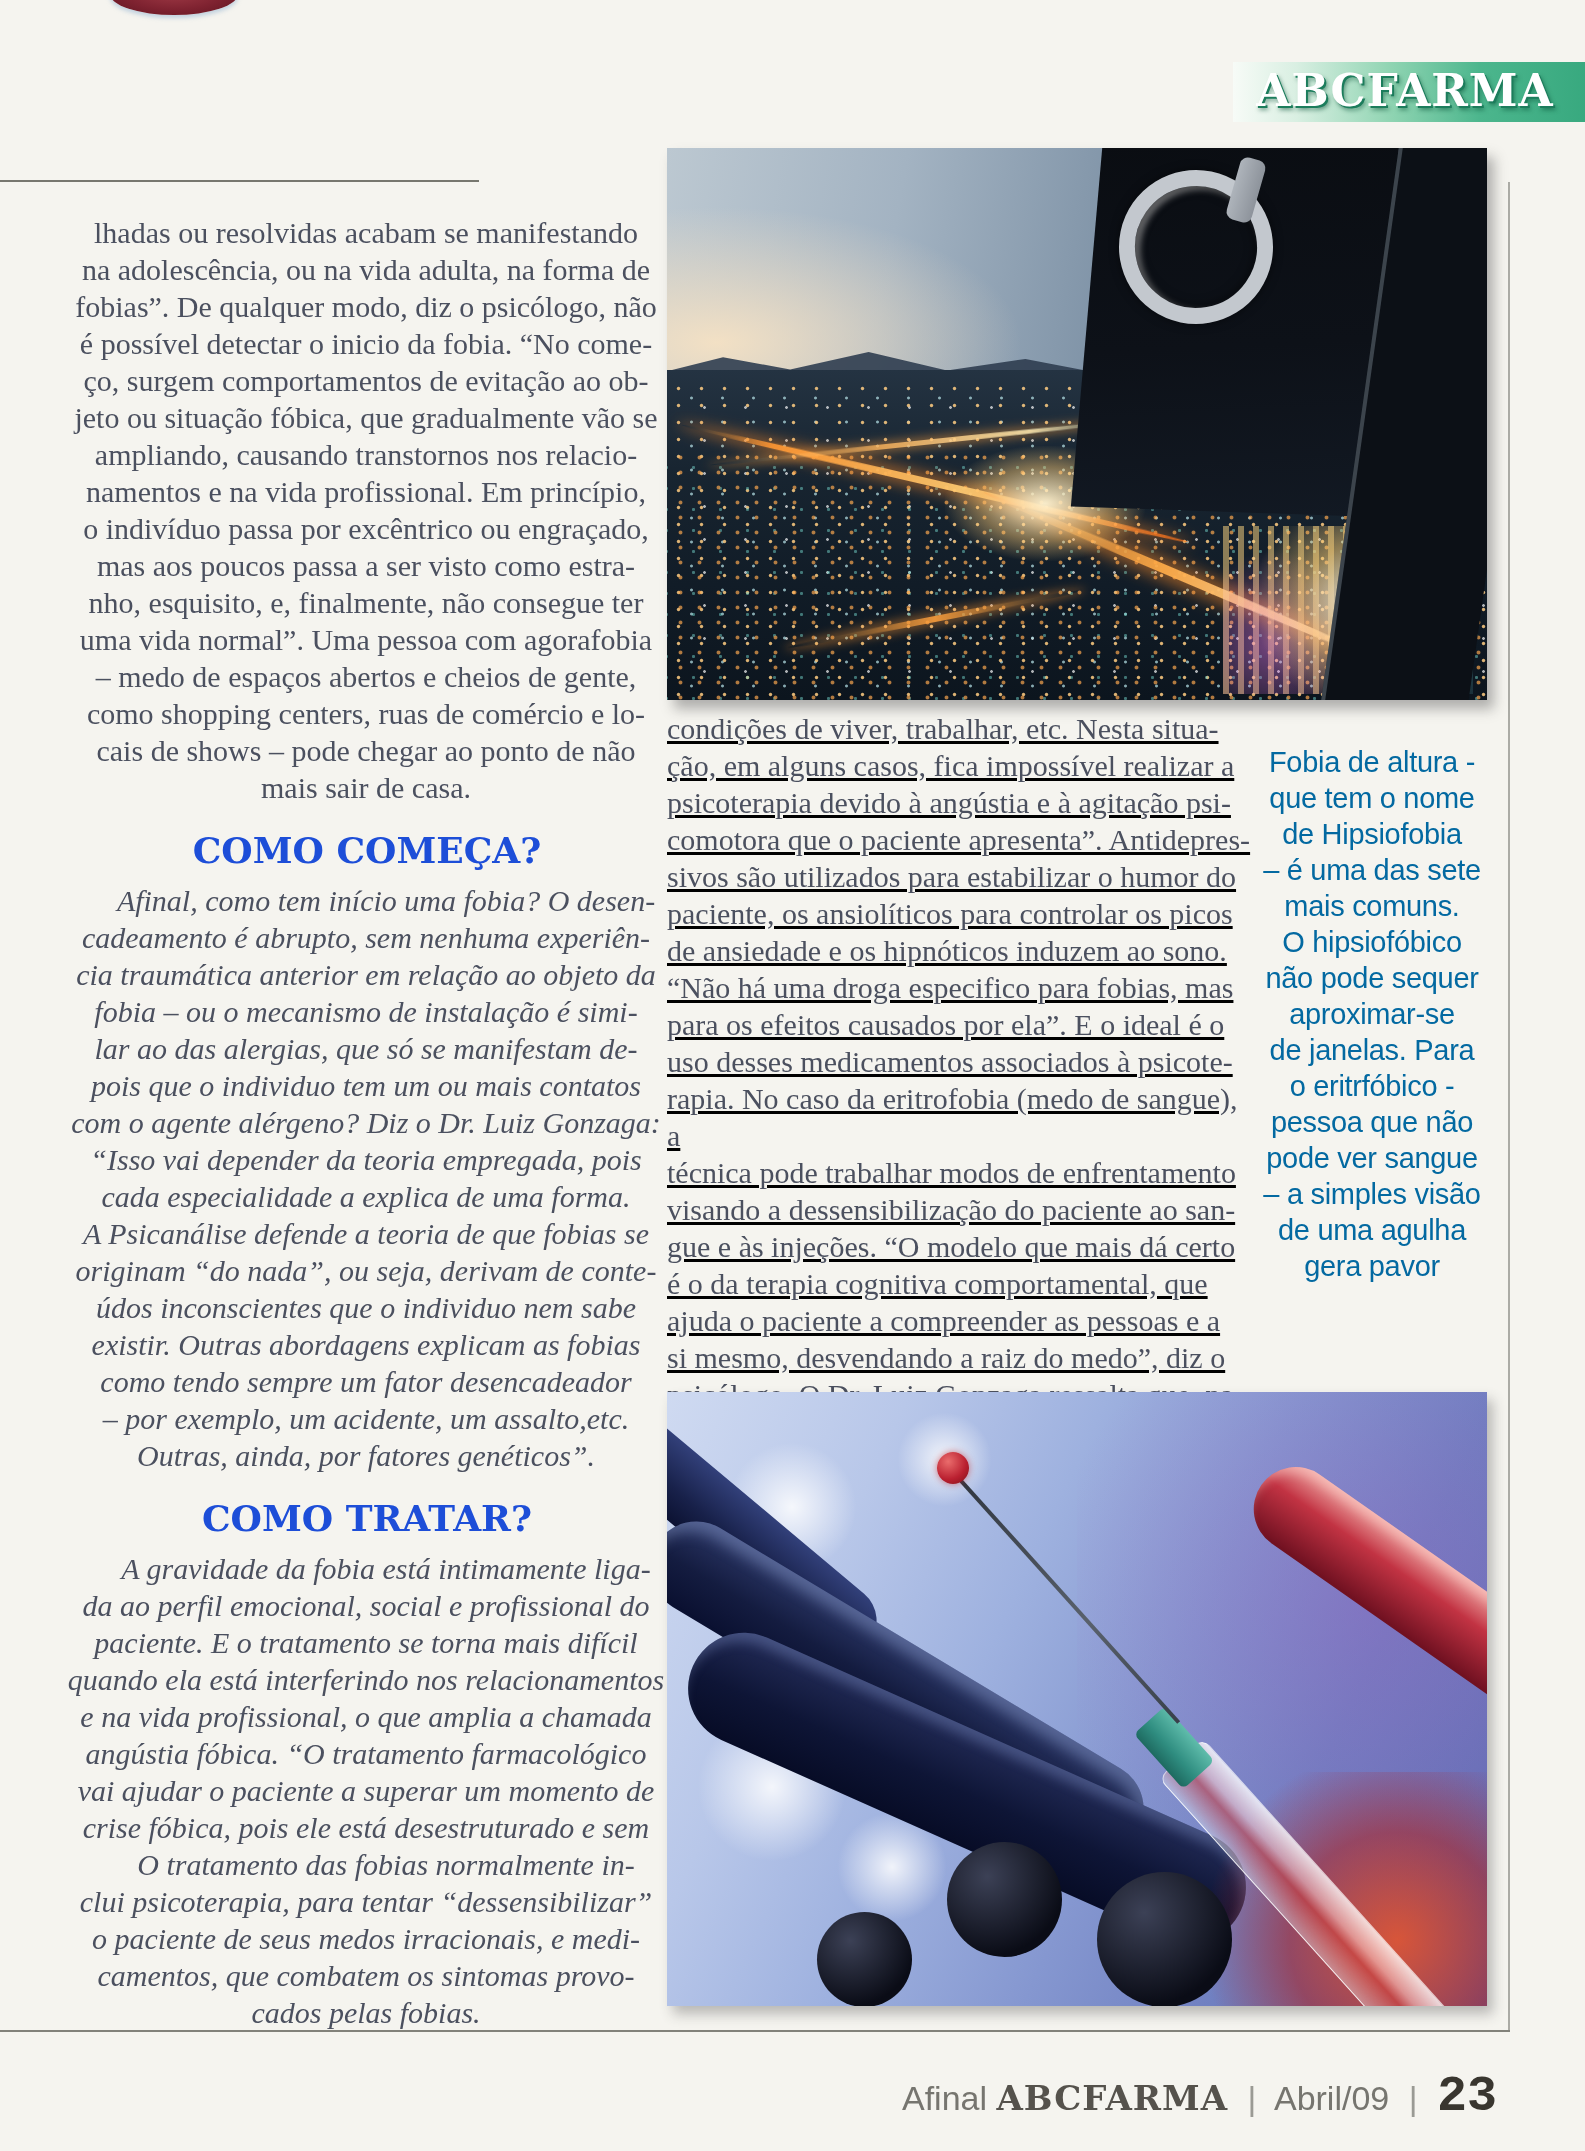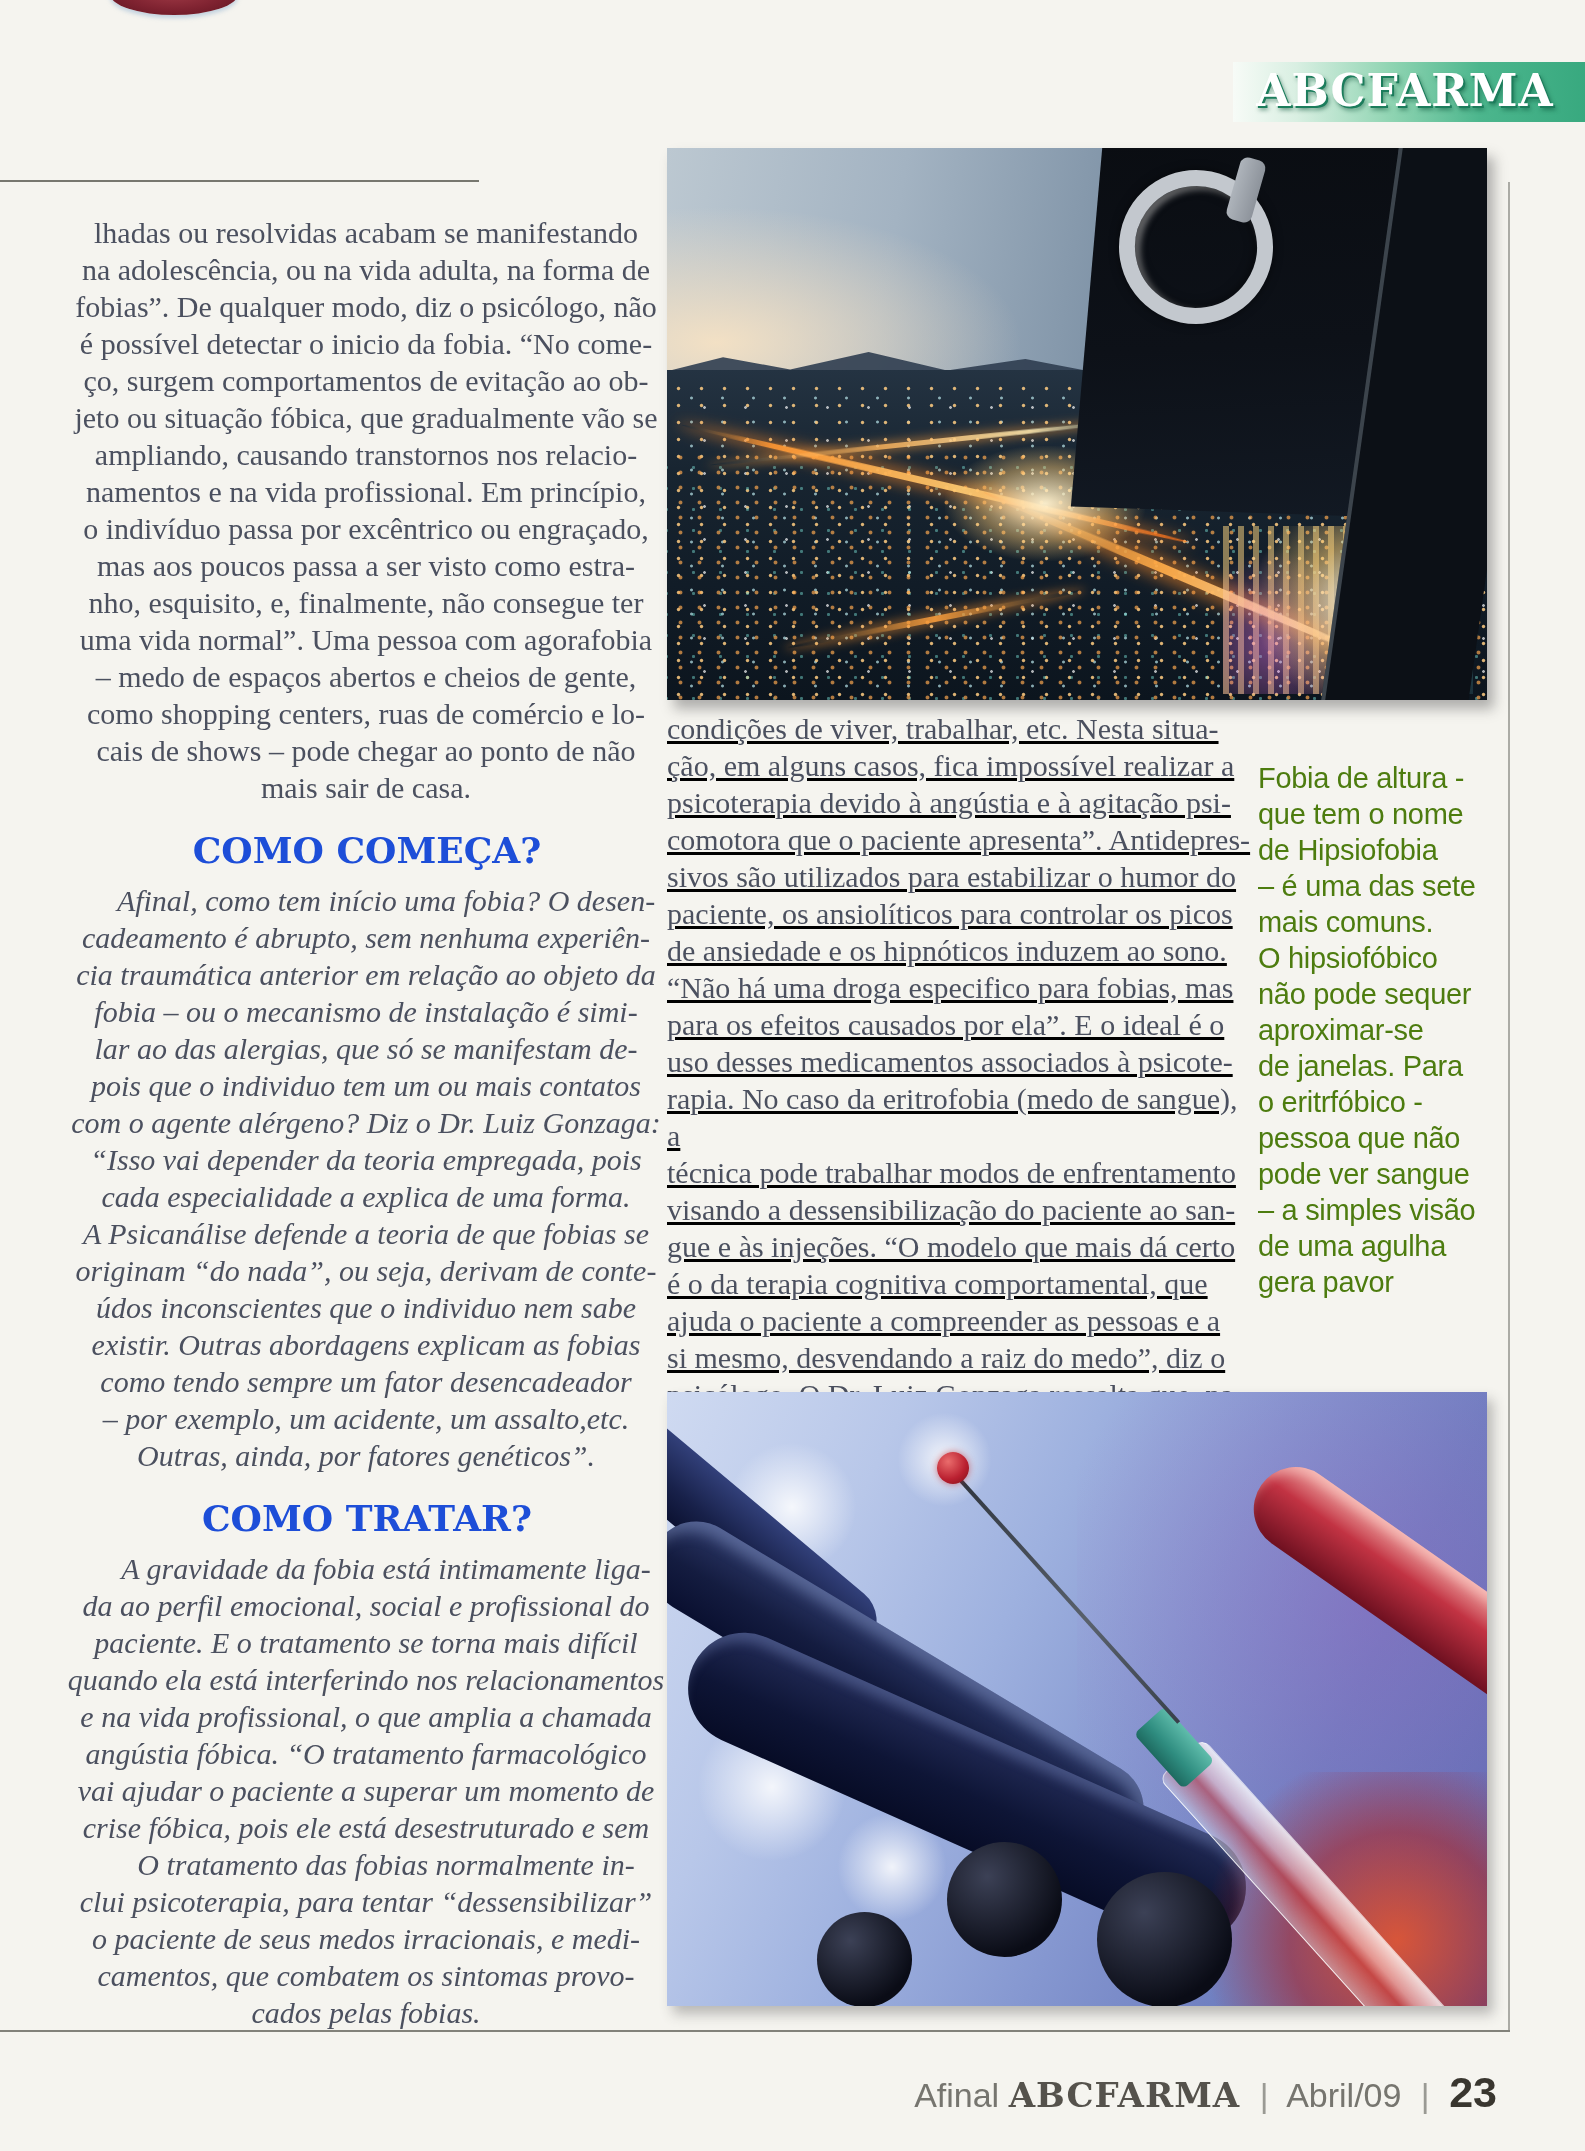--- a/index.html
+++ b/index.html
@@ -27,30 +27,30 @@
   .body-text{font-size:30px;line-height:37px;color:#4b505f;white-space:pre-line;}
   .leftcol{position:absolute;left:50px;top:214px;width:632px;text-align:center;}
   .leftcol p{margin:0;}
   .rightcol{position:absolute;left:667px;top:710px;width:590px;text-decoration:underline;}
   .rightcol p{margin:0;}
   .section-title{margin:22px 0 10px 2px;font-family:"DejaVu Serif",serif;font-weight:bold;
     font-size:36px;line-height:44px;color:#1d4ed8;letter-spacing:0;}
   .indent{text-indent:40px;font-style:italic;}
 
   
-  .pull-quote{position:absolute;left:1258px;top:760px;width:228px;text-align:left;
+  .pull-quote{position:absolute;left:1258px;top:744px;width:228px;text-align:center;
     font-family:"Liberation Sans",sans-serif;font-size:29px;line-height:36px;letter-spacing:-0.3px;
-    color:#4d7c0f;white-space:pre-line;}
+    color:#0369a1;white-space:pre-line;}
 
   
   .footer{position:absolute;top:2068px;right:88px;white-space:nowrap;color:#76756f;
     font-family:"Liberation Sans",sans-serif;font-size:34px;}
   .footer .mag{font-family:"DejaVu Serif",serif;font-weight:bold;font-size:34px;color:#55524c;letter-spacing:1px;}
   .footer .sep{color:#9a9a94;padding:0 10px;font-weight:300;}
-  .footer .pagenum{font-weight:bold;font-size:43px;color:#39362f;}
+  .footer .pagenum{font-weight:bold;font-size:50px;color:#39362f;font-family:Liberation Mono, monospace;}
 
   
   .city-photo{position:absolute;left:667px;top:148px;width:820px;height:552px;overflow:hidden;
     background:#101b26;box-shadow:7px 9px 12px rgba(45,45,50,.35);}
   .city-sky{position:absolute;left:0;top:0;width:100%;height:44%;
     background:radial-gradient(ellipse 60% 90% at 6% 80%,rgba(246,226,196,.95),rgba(246,226,196,0) 62%),
     linear-gradient(100deg,#bcc8d1 0%,#a3b3c2 28%,#7e92a6 55%,#57667d 78%,#394351 100%);}
   .city-mountains{position:absolute;left:0;top:196px;width:560px;height:44px;background:#2f3d50;opacity:.9;
     clip-path:polygon(0 100%,0 62%,10% 30%,22% 58%,36% 18%,50% 60%,64% 34%,78% 68%,90% 48%,100% 62%,100% 100%);}
   .city-base{position:absolute;left:0;top:222px;width:100%;height:330px;

